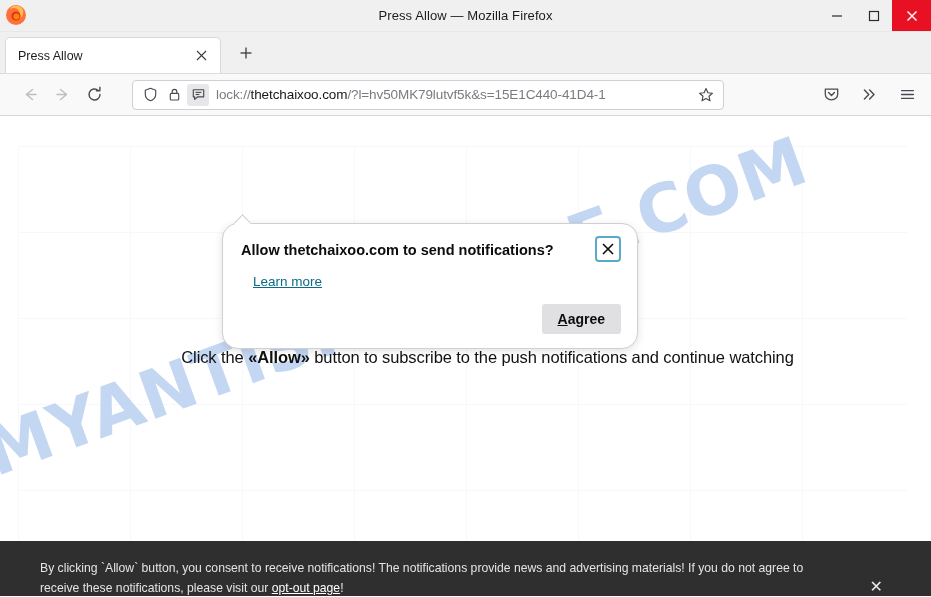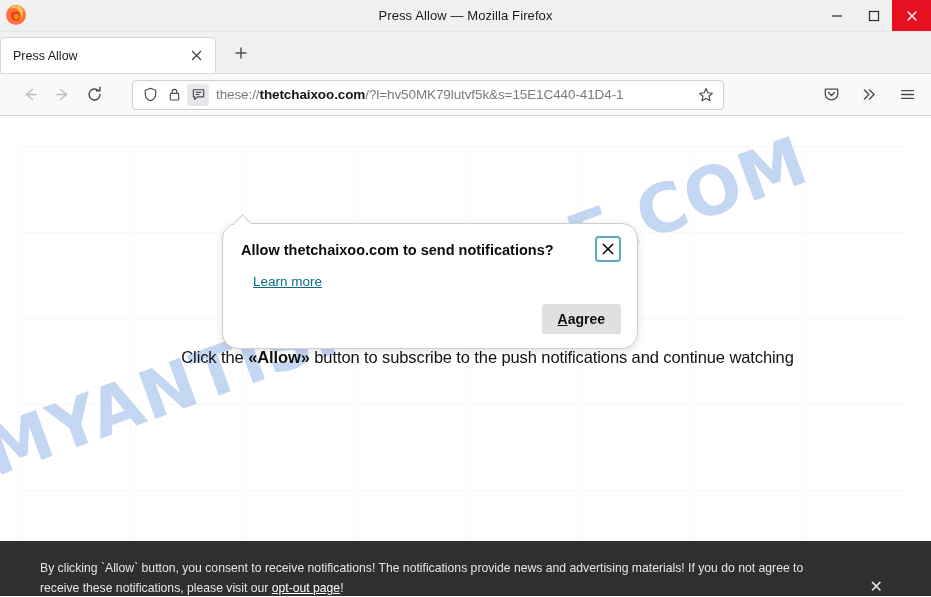--- a/index.html
+++ b/index.html
@@ -70,20 +70,21 @@
   }
   .win-btn svg { display: block; }
 
   
   .tabstrip {
     position: relative;
     height: 41px;
     background: #f0f0f0;
     display: flex;
     align-items: flex-end;
+    padding-left: 5px;
     border-bottom: 1px solid #dcdcdc;
   }
   .tab {
     position: relative;
     width: 216px;
     height: 36px;
     background: #ffffff;
     border: 1px solid #d9d9d9;
     border-bottom: none;
     border-top-left-radius: 5px;
@@ -176,21 +177,21 @@
     flex: 1;
     font-size: 13.5px;
     color: #7a7a80;
     white-space: nowrap;
     overflow: hidden;
     margin-left: 7px;
     letter-spacing: -0.1px;
   }
   .url-text b {
     color: #17171a;
-    font-weight: 700;
+    font-weight: 400;
   }
   .star-btn {
     width: 26px;
     height: 26px;
     display: flex;
     align-items: center;
     justify-content: center;
     color: #4a4a52;
     flex: none;
   }
@@ -465,21 +466,21 @@
             </svg>
         </span>
         <span class="id-icon notif-active">
           <svg width="15" height="15" viewBox="0 0 15 15">
               <path d="M2.3 2.7 h10.4 v7.1 h-6 l-3 2.6 v-2.6 h-1.4 Z" fill="none" stroke="currentColor" stroke-width="1.15" stroke-linejoin="round"></path>
               <line x1="4.6" y1="5.4" x2="10.4" y2="5.4" stroke="currentColor" stroke-width="1.1"></line>
               <line x1="4.6" y1="7.5" x2="8.4" y2="7.5" stroke="currentColor" stroke-width="1.1"></line>
             </svg>
         </span>
       </div>
-      <div class="url-text"><span>these://</span><b>thetchaixoo.com</b><span>/?l=hv50MK79lutvf5k&amp;s=15E1C440-41D4-1</span></div>
+      <div class="url-text"><span>lock://</span><b>thetchaixoo.com</b><span>/?l=hv50MK79lutvf5k&amp;s=15E1C440-41D4-1</span></div>
       <span class="star-btn">
         <svg width="16" height="16" viewBox="0 0 16 16">
             <path d="M8 1.6 L9.9 5.8 L14.4 6.3 L11 9.3 L12 13.8 L8 11.5 L4 13.8 L5 9.3 L1.6 6.3 L6.1 5.8 Z" fill="none" stroke="currentColor" stroke-width="1.15" stroke-linejoin="round"></path>
           </svg>
       </span>
     </div>
 
     <div class="right-tools">
       <div class="nav-btn">
         <svg width="17" height="17" viewBox="0 0 17 17">

